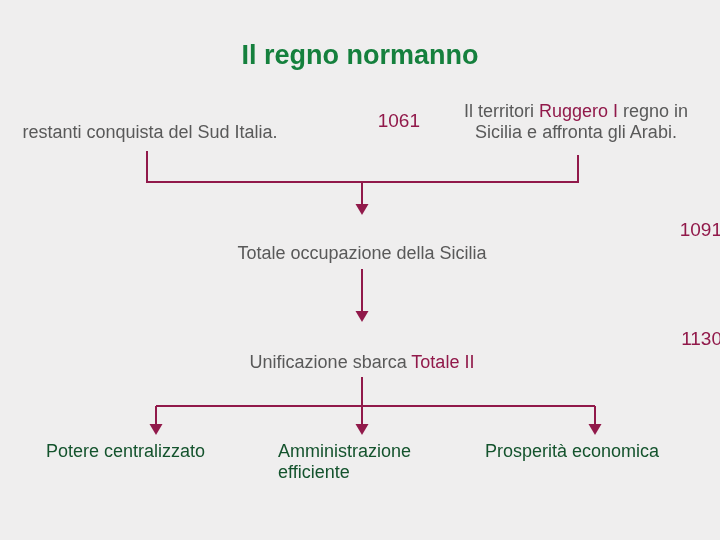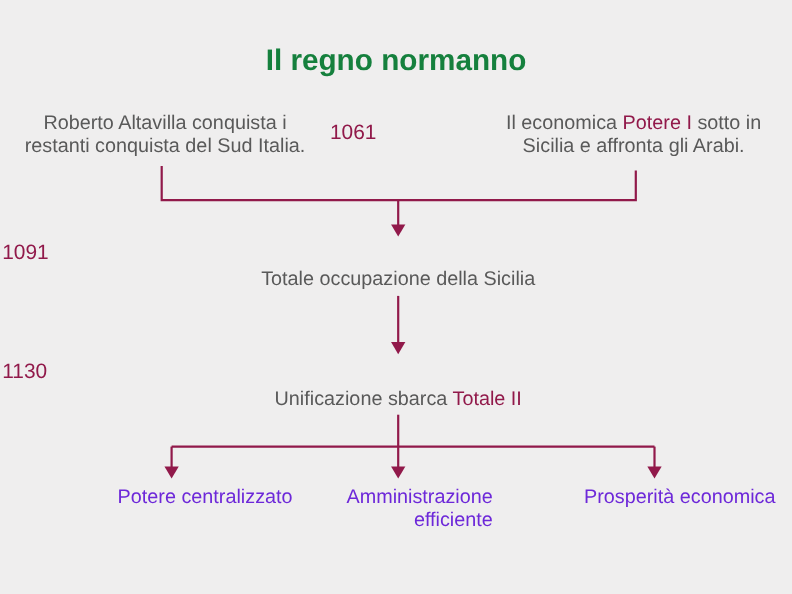--- a/index.html
+++ b/index.html
@@ -14,56 +14,56 @@
     position:absolute; top:40px; left:0; width:720px;
     margin:0; text-align:center;
     font-size:27px; font-weight:bold; color:#15803d;
   }
   .tblock {
     position:absolute; text-align:center;
     font-size:18px; line-height:21px; color:#595959;
   }
   .accent { color:#91194a; }
   .year {
-    position:absolute; text-align:left;
+    position:absolute; text-align:right;
     font-size:19px; line-height:22px; color:#91194a;
   }
   .left-event  { left:8px;   top:101px; width:284px; }
   .right-event { left:440px; top:101px; width:272px; }
   .year-1061   { left:300px; top:110px; width:120px; }
   .center      { left:2px; width:720px; }
   .year-1091   { top:219px; }
   .cap-1091    { top:243px; }
   .year-1130   { top:328px; }
   .cap-1130    { top:352px; }
   .outcome {
-    position:absolute; top:441px; text-align:right;
-    font-size:18px; line-height:21px; color:#6d28d9;
+    position:absolute; top:441px; text-align:left;
+    font-size:18px; line-height:21px; color:#14532d;
   }
   .outcome-left   { left:46px;  width:220px; }
   .outcome-center { left:278px; width:170px; }
   .outcome-right  { left:485px; width:220px; }
   .connectors { position:absolute; left:0; top:0; width:720px; height:540px; pointer-events:none; }
 </style>
 </head>
 <body>
 
 <div class="slide">
 
   <h1 class="title">Il regno normanno</h1>
 
   <div class="tblock left-event">
-    <span>Roberto Altavilla conquista i</span><br>
+    <br>
     <span>restanti conquista del Sud Italia.</span>
   </div>
 
   <div class="year year-1061">1061</div>
 
   <div class="tblock right-event">
-    <span>Il economica </span><span class="accent">Potere I</span><span> sotto in</span><br>
+    <span>Il territori </span><span class="accent">Ruggero I</span><span> regno in</span><br>
     <span>Sicilia e affronta gli Arabi.</span>
   </div>
 
   <svg class="connectors" viewBox="0 0 720 540" xmlns="http://www.w3.org/2000/svg">
     <g stroke="#91194a" stroke-width="2" fill="none">
       <path d="M147,151 L147,182 L578,182 L578,155"></path>
       <path d="M362,182 L362,205"></path>
       <path d="M362,269 L362,312"></path>
       <path d="M362,377 L362,406"></path>
       <path d="M156,406 L595,406"></path>

